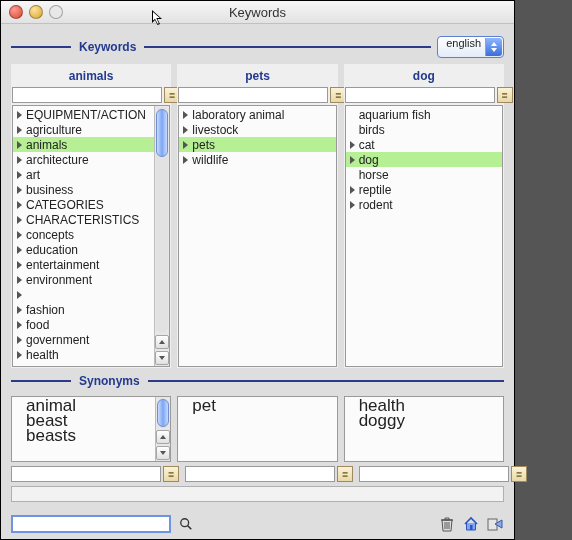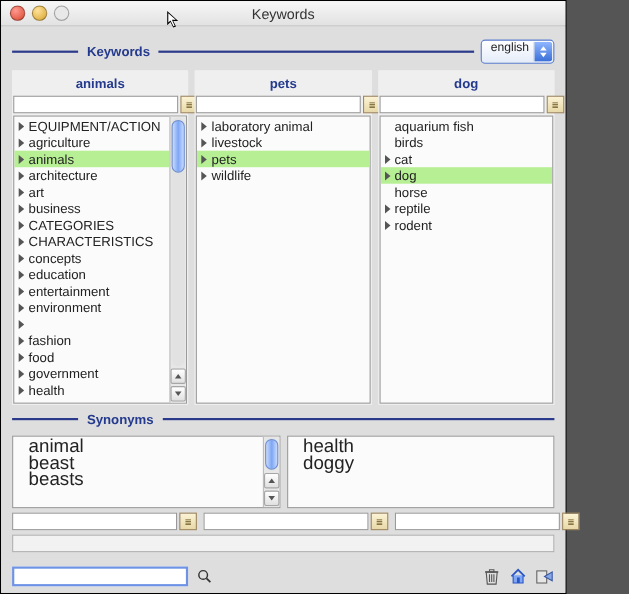--- a/index.html
+++ b/index.html
@@ -542,20 +542,25 @@
             <div class="syn-item">animal</div>
             <div class="syn-item">beast</div>
             <div class="syn-item">beasts</div>
           </div>
           <div class="scrollbar-v">
             <div class="sb-track">
               <div class="sb-thumb" style="top:1px;bottom:1px"></div>
             </div>
             <div class="sb-btn sb-up"></div>
             <div class="sb-btn sb-down"></div>
+          </div>
+        </div>
+        <div class="syn-box">
+          <div class="syn-inner">
+            <div class="syn-item">pet</div>
           </div>
         </div>
         <div class="syn-box">
           <div class="syn-inner">
             <div class="syn-item">health</div>
             <div class="syn-item">doggy</div>
           </div>
         </div>
       </div>
 

